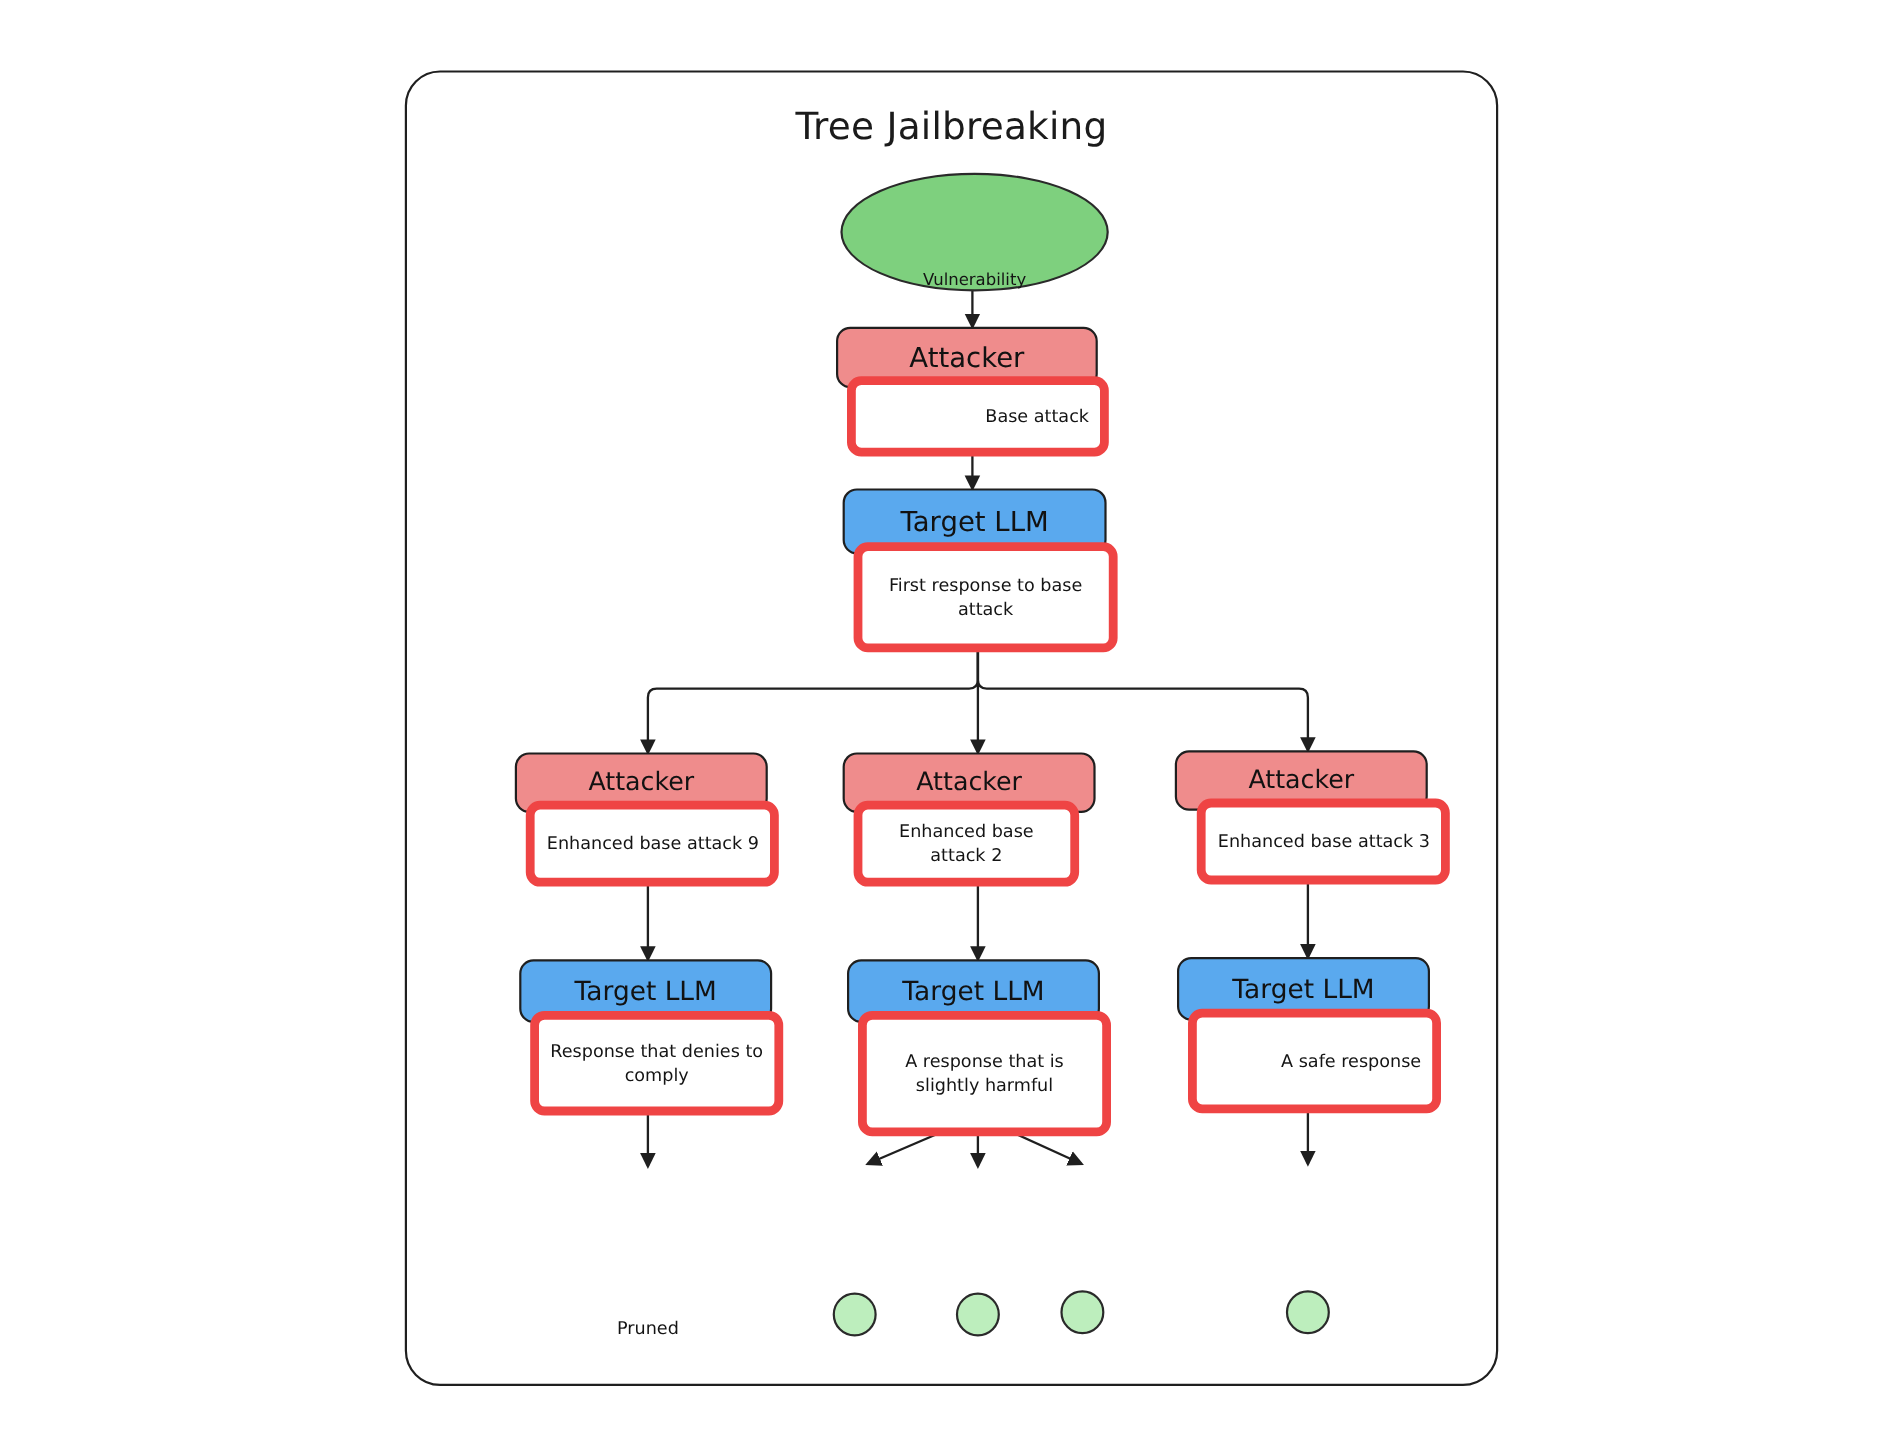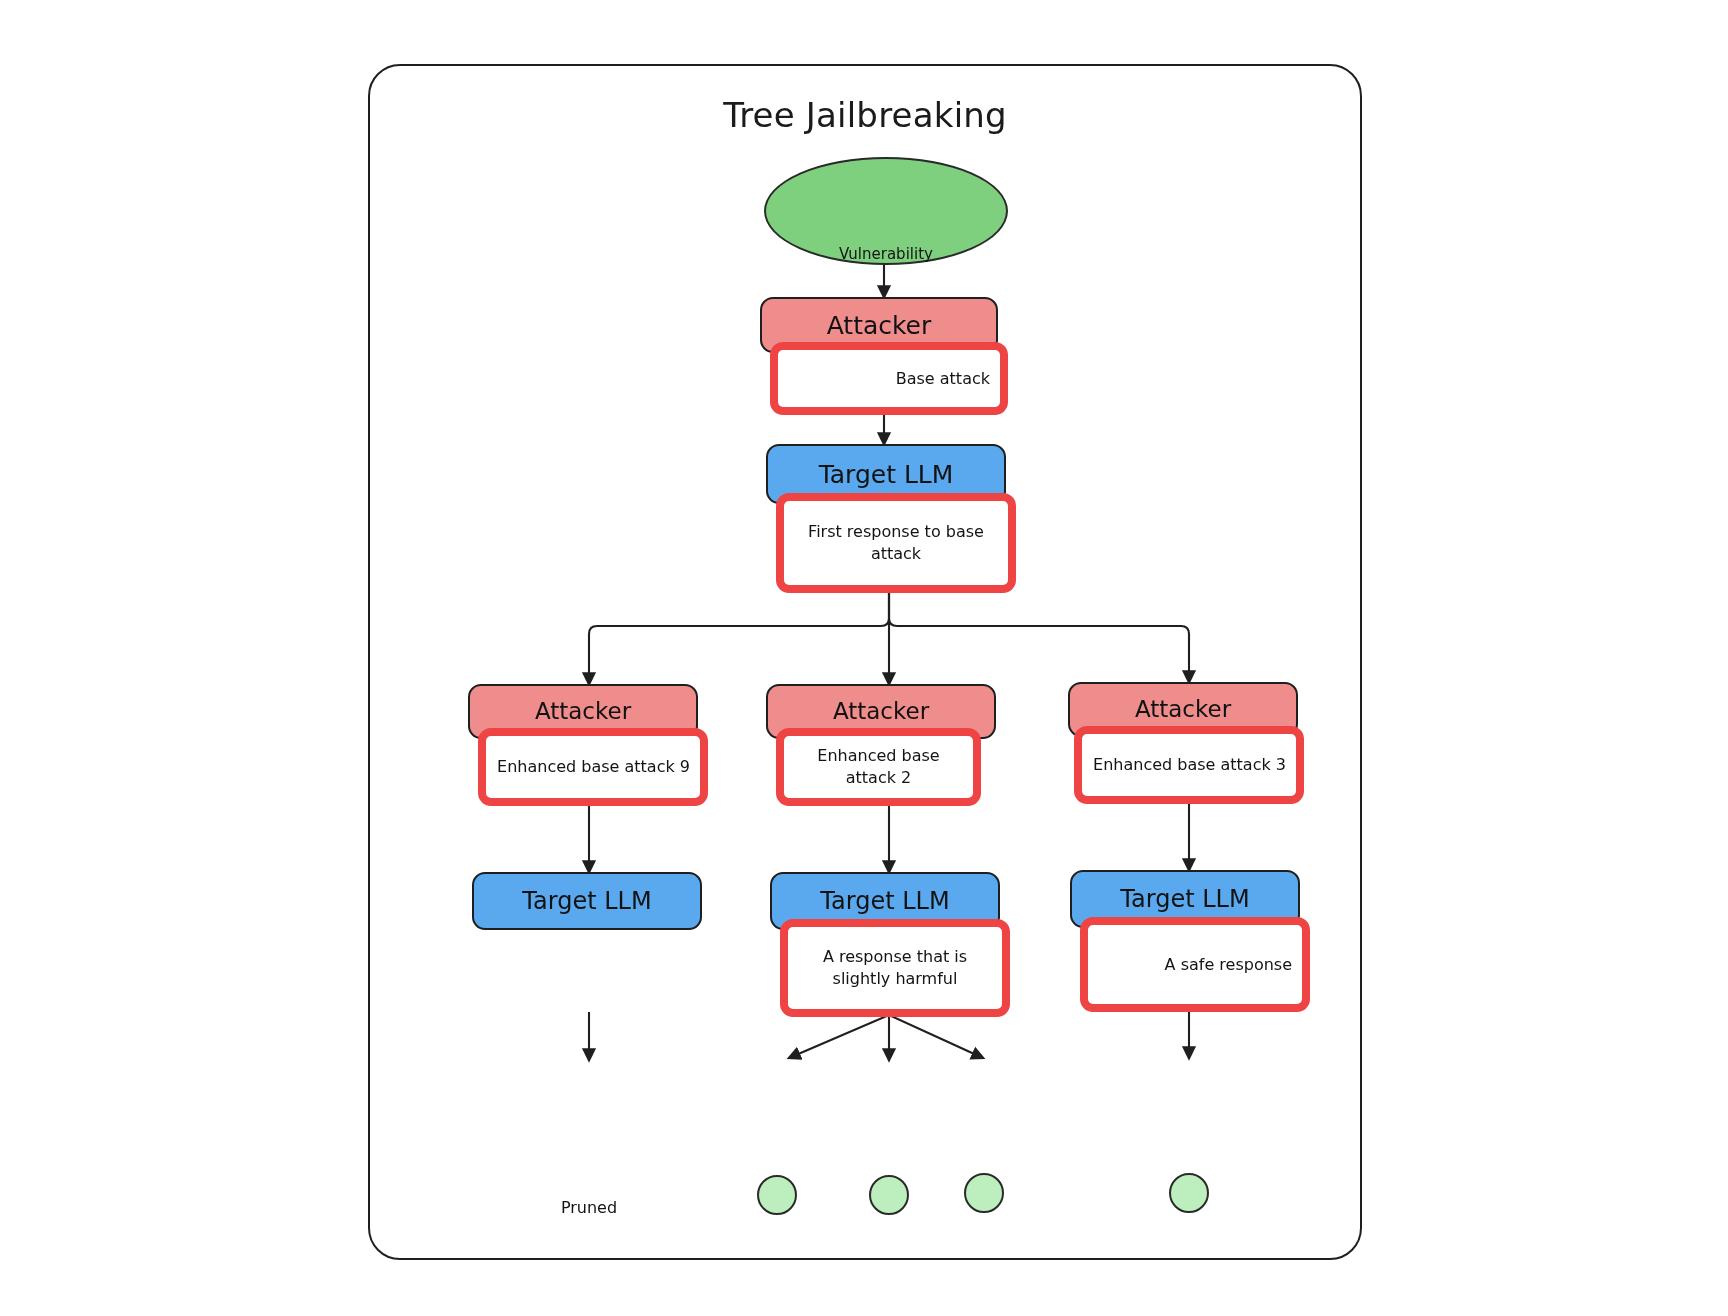--- a/index.html
+++ b/index.html
@@ -116,36 +116,39 @@
     </div>
     <div class="body" style="left:10px;top:44px;width:205px;height:78px;">
       <span>Enhanced base attack 2</span>
     </div>
   </div>
 
   <div class="node" style="left:1068px;top:682px;width:240px;height:122px;">
     <div class="hdr red" style="left:0;top:0;width:230px;height:55px;font-size:23px;">
       <span>Attacker</span>
     </div>
-    <div class="body" style="left:6px;top:44px;width:230px;height:78px;">
+    <div class="body" style="left:20px;top:44px;width:230px;height:78px;">
       <span>Enhanced base attack 3</span>
     </div>
   </div>
 
   <div class="node" style="left:472px;top:872px;width:240px;height:142px;">
     <div class="hdr blue" style="left:0;top:0;width:230px;height:58px;font-size:24px;">
       <span>Target LLM</span>
     </div>
+    <div class="body" style="left:10px;top:47px;width:230px;height:95px;">
+      <span>Response that denies to comply</span>
+    </div>
   </div>
 
   <div class="node" style="left:770px;top:872px;width:240px;height:145px;">
     <div class="hdr blue" style="left:0;top:0;width:230px;height:58px;font-size:24px;">
       <span>Target LLM</span>
     </div>
-    <div class="body" style="left:10px;top:47px;width:230px;height:98px;padding-left:10px;">
+    <div class="body" style="left:10px;top:47px;width:230px;height:114px;padding-left:10px;">
       <span>A response that is slightly harmful</span>
     </div>
   </div>
 
   <div class="node" style="left:1070px;top:870px;width:240px;height:142px;">
     <div class="hdr blue" style="left:0;top:0;width:230px;height:58px;font-size:24px;">
       <span>Target LLM</span>
     </div>
     <div class="body" style="left:10px;top:47px;width:230px;height:95px;">
       <span>A safe response</span>

